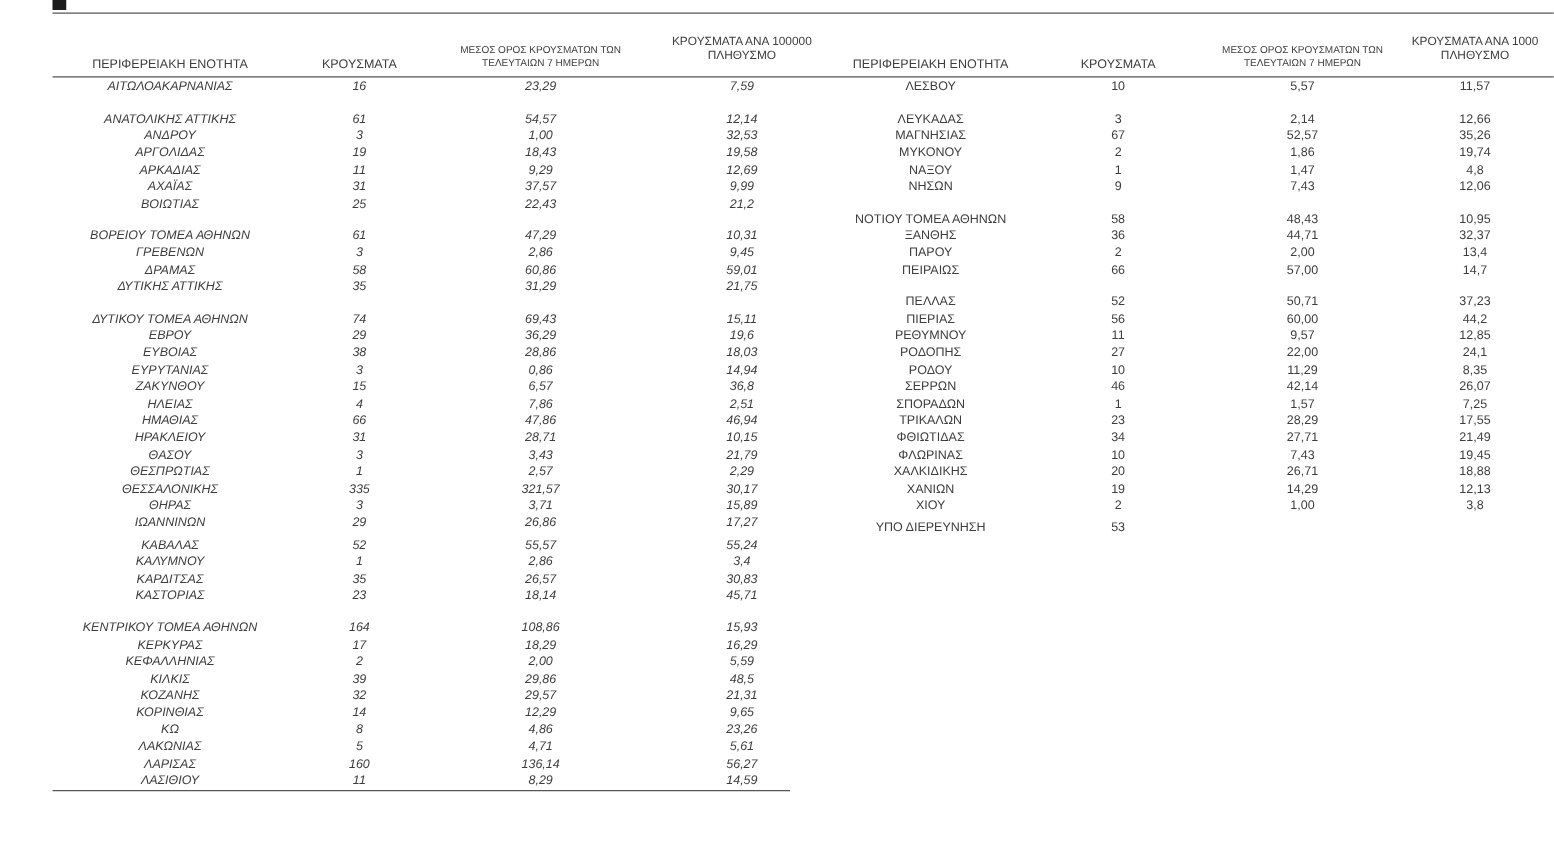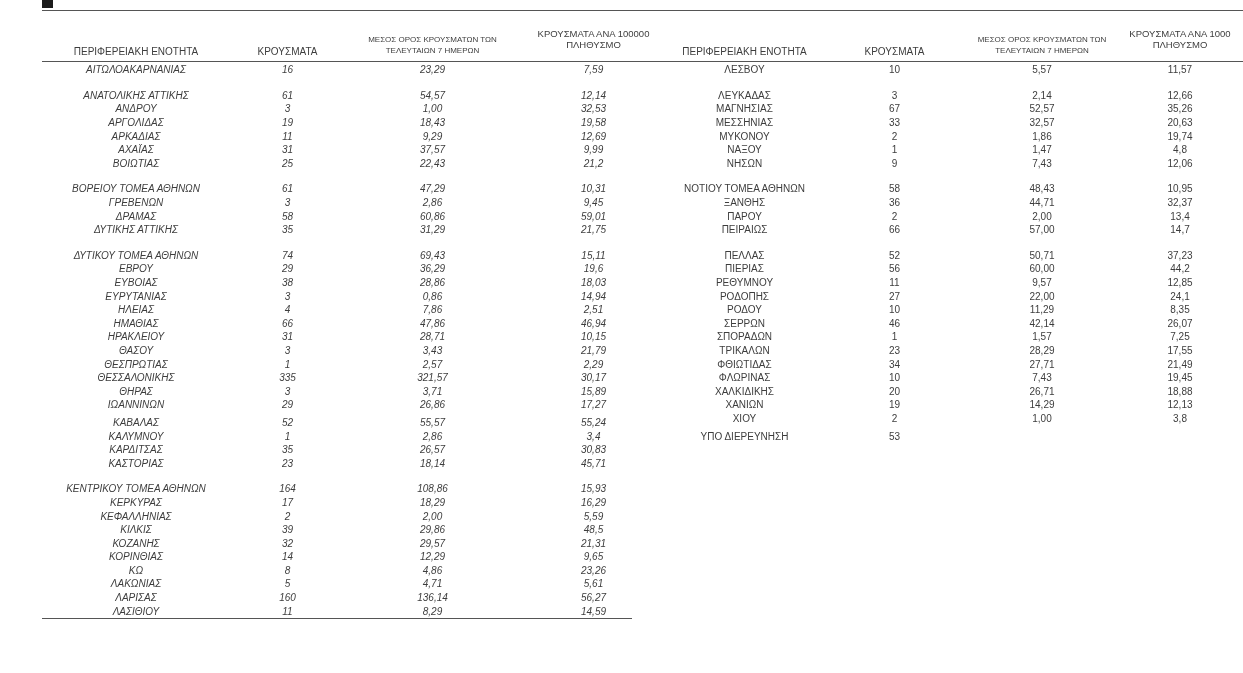--- a/index.html
+++ b/index.html
@@ -198,20 +198,26 @@
             <div class="cell">28,86</div>
             <div class="cell">18,03</div>
           </div>
           <div class="trow">
             <div class="cell">ΕΥΡΥΤΑΝΙΑΣ</div>
             <div class="cell">3</div>
             <div class="cell">0,86</div>
             <div class="cell">14,94</div>
           </div>
           <div class="trow">
+            <div class="cell">ΖΑΚΥΝΘΟΥ</div>
+            <div class="cell">15</div>
+            <div class="cell">6,57</div>
+            <div class="cell">36,8</div>
+          </div>
+          <div class="trow">
             <div class="cell">ΗΛΕΙΑΣ</div>
             <div class="cell">4</div>
             <div class="cell">7,86</div>
             <div class="cell">2,51</div>
           </div>
           <div class="trow">
             <div class="cell">ΗΜΑΘΙΑΣ</div>
             <div class="cell">66</div>
             <div class="cell">47,86</div>
             <div class="cell">46,94</div>
@@ -354,26 +360,20 @@
             <div class="cell">ΛΕΥΚΑΔΑΣ</div>
             <div class="cell">3</div>
             <div class="cell">2,14</div>
             <div class="cell">12,66</div>
           </div>
           <div class="trow">
             <div class="cell">ΜΑΓΝΗΣΙΑΣ</div>
             <div class="cell">67</div>
             <div class="cell">52,57</div>
             <div class="cell">35,26</div>
-          </div>
-          <div class="trow">
-            <div class="cell">ΜΕΣΣΗΝΙΑΣ</div>
-            <div class="cell">33</div>
-            <div class="cell">32,57</div>
-            <div class="cell">20,63</div>
           </div>
           <div class="trow">
             <div class="cell">ΜΥΚΟΝΟΥ</div>
             <div class="cell">2</div>
             <div class="cell">1,86</div>
             <div class="cell">19,74</div>
           </div>
           <div class="trow">
             <div class="cell">ΝΑΞΟΥ</div>
             <div class="cell">1</div>

